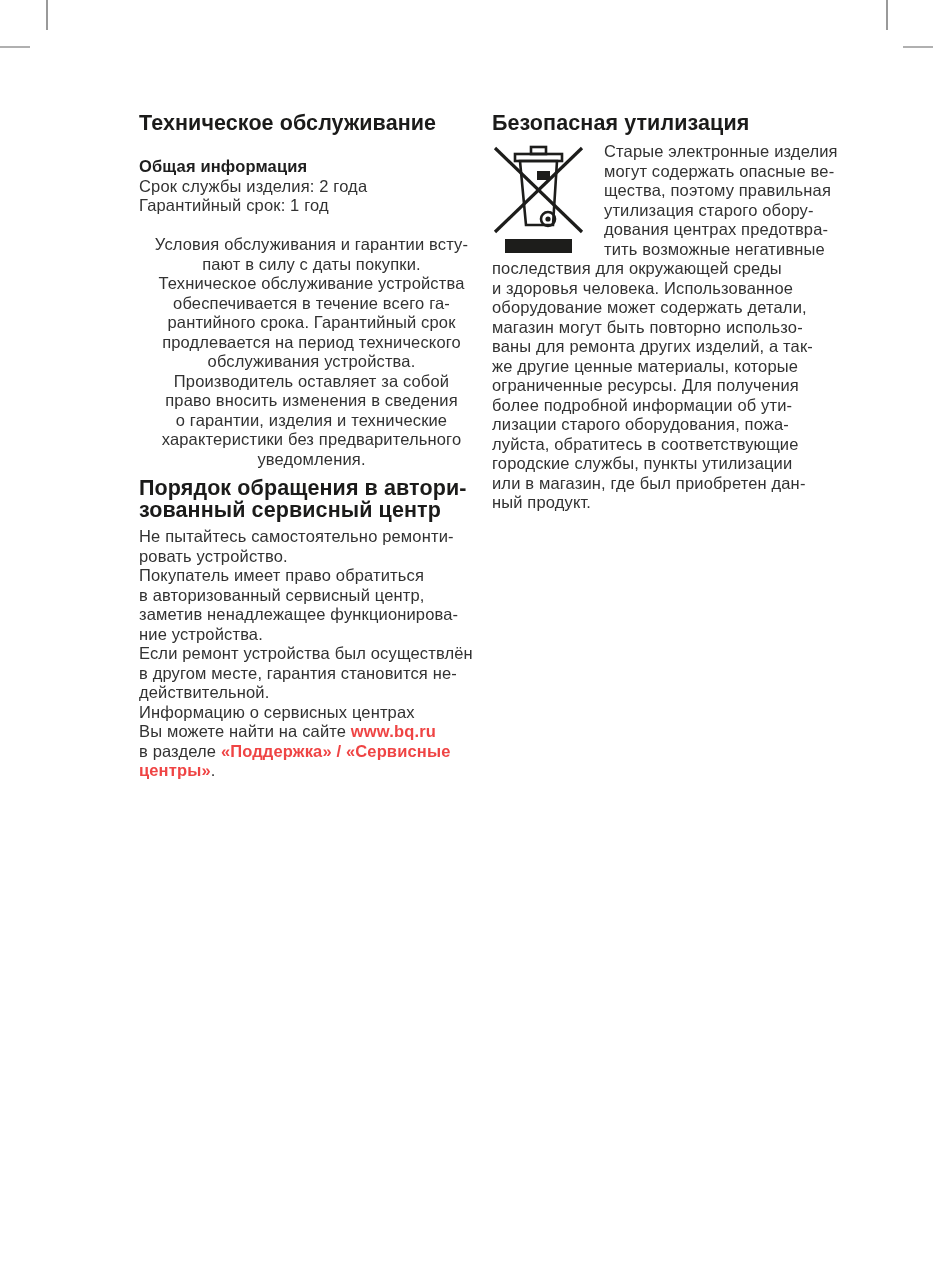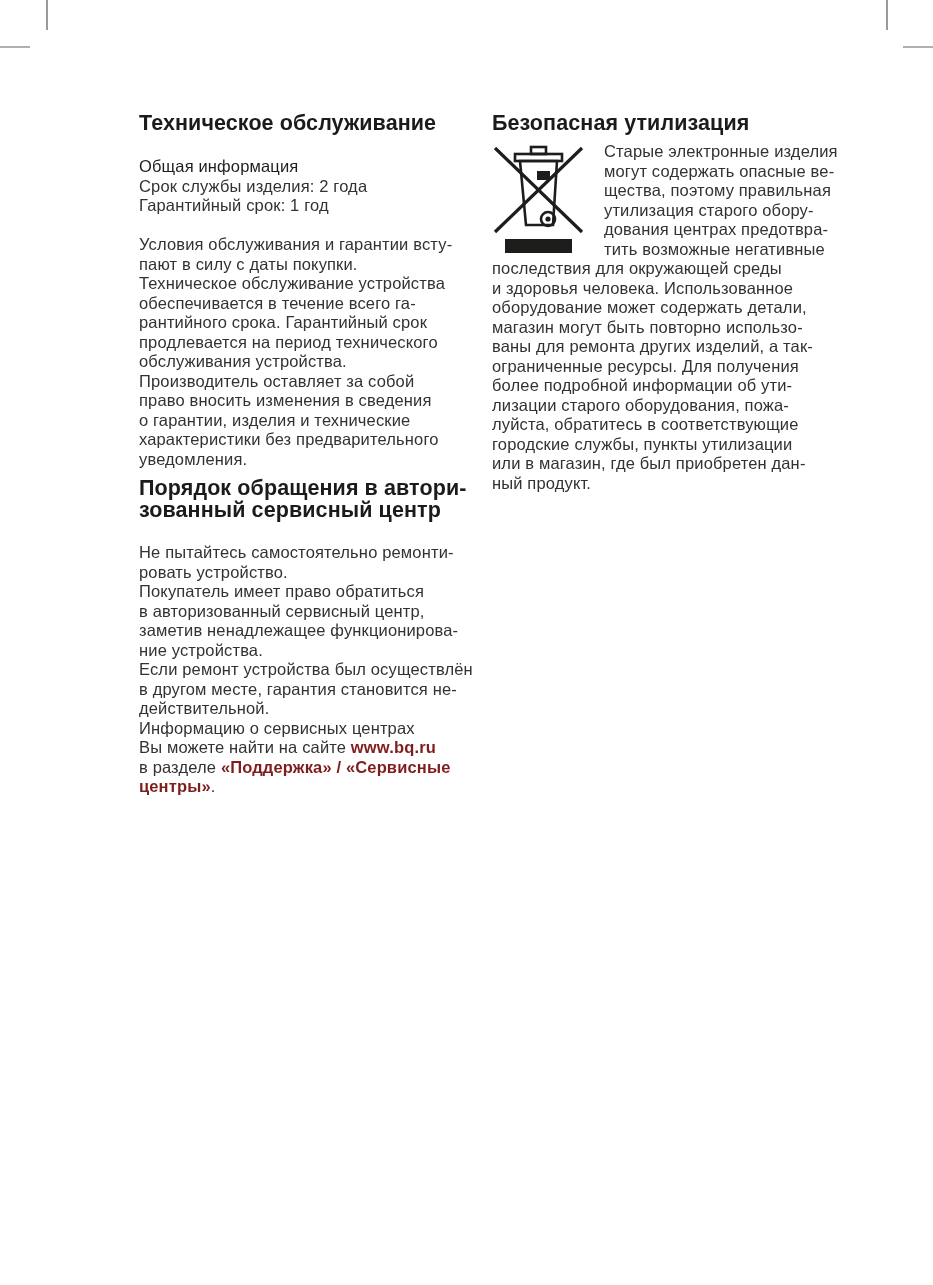--- a/index.html
+++ b/index.html
@@ -32,26 +32,26 @@
     margin: 0;
   }
   .h2 {
     font-size: 21.5px;
     line-height: 21.5px;
     font-weight: bold;
     color: #1b1b1a;
     letter-spacing: 0.1px;
     margin: 9px 0 0 0;
   }
-  .subhead { font-weight: normal; color: #1e1e1e; margin-top: 23px; }
+  .subhead { font-weight: bold; color: #1e1e1e; margin-top: 23px; }
   .para { margin: 0; }
-  .para.gap-blank { margin-top: 19.5px; }
-  .para.gap-after-h2 { margin-top: 22px; }
+  .para.gap-blank { margin-top: 19.5px; text-align: center; }
+  .para.gap-after-h2 { margin-top: 6px; }
   .line { white-space: nowrap; }
-  .b { font-weight: bold; color: #7f1d1d; }
+  .b { font-weight: bold; color: #ef4444; }
 
   
   .disposal-body { margin-top: 8px; }
   .weee { float: left; width: 100px; height: 112px; margin: 0 12px 2px 0; }
   .weee svg { display: block; }
 
   .page-number {
     position: absolute;
     left: 139px;
     top: 1171px;
@@ -151,20 +151,21 @@
           <div class="line"><span>могут содержать опасные ве-</span></div>
           <div class="line"><span>щества, поэтому правильная</span></div>
           <div class="line"><span>утилизация старого обору-</span></div>
           <div class="line"><span>дования центрах предотвра-</span></div>
           <div class="line"><span>тить возможные негативные</span></div>
           <div class="line"><span>последствия для окружающей среды</span></div>
           <div class="line"><span>и здоровья человека. Использованное</span></div>
           <div class="line"><span>оборудование может содержать детали,</span></div>
           <div class="line"><span>магазин могут быть повторно использо-</span></div>
           <div class="line"><span>ваны для ремонта других изделий, а так-</span></div>
+          <div class="line"><span>же другие ценные материалы, которые</span></div>
           <div class="line"><span>ограниченные ресурсы. Для получения</span></div>
           <div class="line"><span>более подробной информации об ути-</span></div>
           <div class="line"><span>лизации старого оборудования, пожа-</span></div>
           <div class="line"><span>луйста, обратитесь в соответствующие</span></div>
           <div class="line"><span>городские службы, пункты утилизации</span></div>
           <div class="line"><span>или в магазин, где был приобретен дан-</span></div>
           <div class="line"><span>ный продукт.</span></div>
         </div>
     </div>
   </div>

